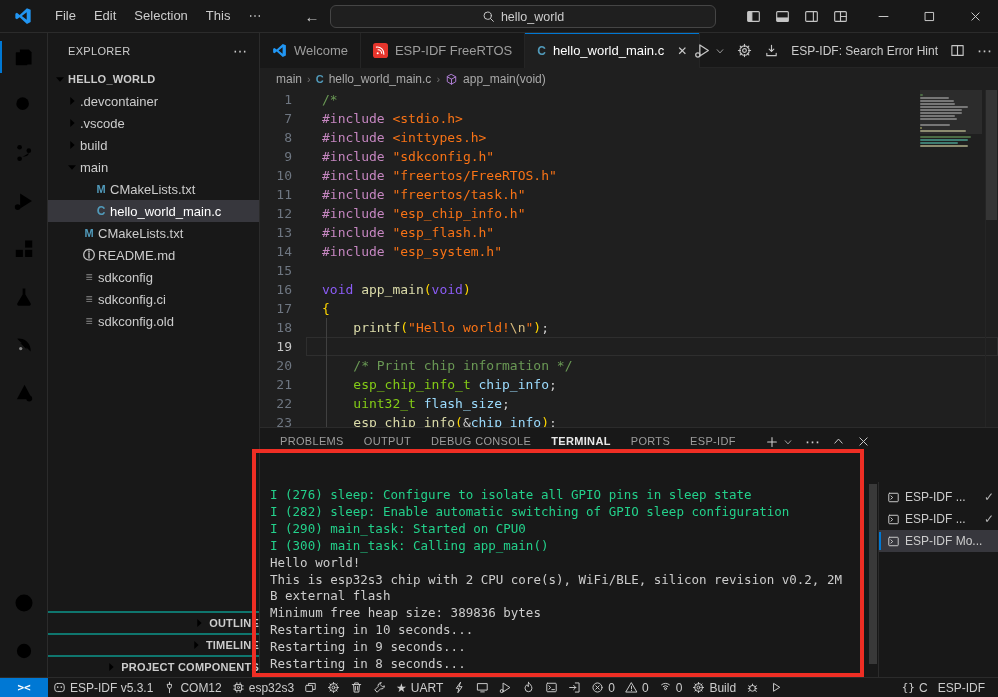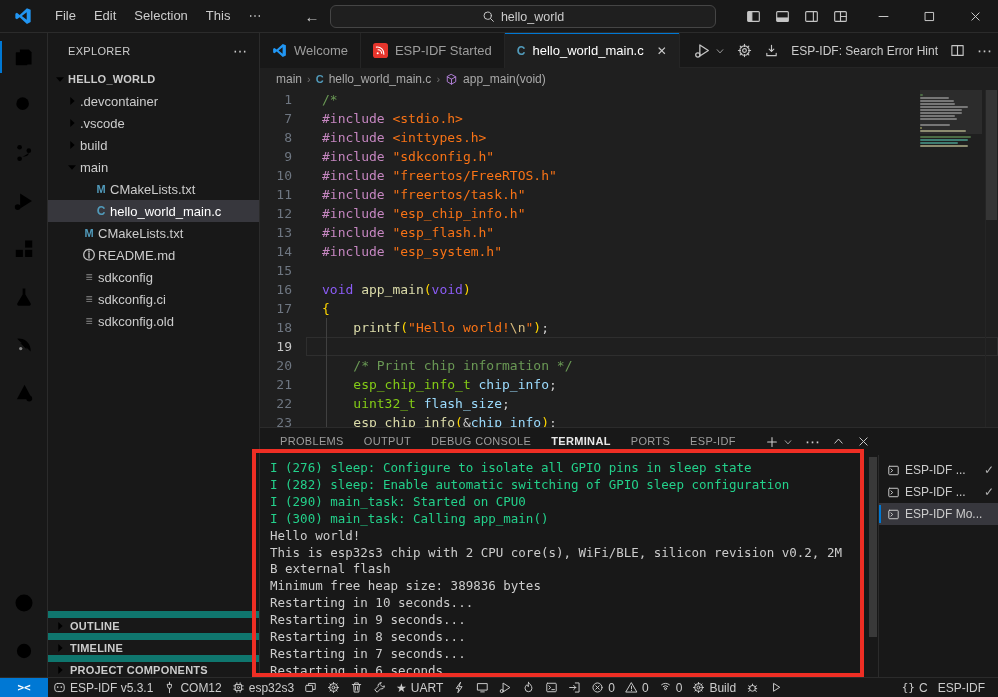--- a/index.html
+++ b/index.html
@@ -33,22 +33,22 @@
   #sidebar { width:212px; background:#181818; border-right:1px solid #2b2b2b; display:flex; flex-direction:column; font-size:13px; position:relative; }
   #sidebar-header { height:35px; display:flex; align-items:center; justify-content:space-between; padding:0 12px 0 20px; }
   #sidebar-title { font-size:11px; color:#cccccc; letter-spacing:.03em; }
   #tree { flex:0 0 auto; }
   .tree-row { height:22px; display:flex; align-items:center; color:#cccccc; cursor:default; white-space:nowrap; }
   .tree-row.selected { background:#37373d; color:#ffffff; }
   .tree-row .chev { width:16px; display:flex; justify-content:center; color:#cccccc; flex:0 0 16px; }
   .tree-row .ficon { width:18px; flex:0 0 18px; display:flex; justify-content:center; align-items:center; font-size:11px; font-weight:bold; }
   .root-row { font-weight:bold; font-size:11px; letter-spacing:.02em; color:#cccccc; }
   #sidebar-sections { position:absolute; bottom:0; left:0; right:0; }
-  .side-section { height:22px; border-top:7px solid #0f766e; display:flex; align-items:center; gap:2px; padding-left:4px;
-    font-size:11px; font-weight:bold; color:#cccccc; letter-spacing:.02em; }
+  .side-section { height:22px; border-top:2px solid #0f766e; display:flex; align-items:center; gap:2px; padding-left:4px;
+    font-size:11px; font-weight:bold; color:#cccccc; letter-spacing:.02em;justify-content:flex-end; }
 
   #editor-col { flex:1; display:flex; flex-direction:column; min-width:0; }
 
   
   #tabbar { height:35px; background:#181818; display:flex; border-bottom:1px solid #252525; position:relative; }
   .tab { height:35px; display:flex; align-items:center; gap:7px; padding:0 12px; font-size:13px; color:#9d9d9d;
     border-right:1px solid #252525; background:#181818; position:relative; }
   .tab.active { background:#1f1f1f; color:#ffffff; }
   .tab.active::before { content:""; position:absolute; left:0; right:0; top:0; height:1px; background:#0078d4; }
   .tab .close { margin-left:6px; font-size:12px; color:#cccccc; }
@@ -78,21 +78,21 @@
   #minimap-slider { position:absolute; right:16px; top:0; width:62px; height:44px; background:rgba(255,255,255,0.06); }
   #editor-scrollbar { position:absolute; right:0; top:0; width:13px; height:100%; border-left:1px solid #252525; }
   #editor-scroll-thumb { position:absolute; right:1px; top:0; width:11px; height:130px; background:rgba(121,121,121,0.25); }
 
   
   #panel { height:250px; background:#181818; border-top:1px solid #2b2b2b; display:flex; flex-direction:column; position:relative; }
   #panel-tabs { height:27px; display:flex; align-items:center; gap:4px; padding-left:12px; }
   .panel-tab { font-size:11px; letter-spacing:.03em; color:#9d9d9d; padding:0 8px; height:27px; line-height:27px; }
   .panel-tab.active { color:#e7e7e7; font-weight:bold; }
   #panel-actions { position:absolute; right:128px; top:0; height:27px; display:flex; align-items:center; gap:12px; color:#cccccc; }
-  #panel-body { flex:1; display:flex; min-height:0; }
+  #panel-body { flex:1; display:flex; min-height:0;margin-top:27px; }
   #terminal { flex:1; padding:5px 0 0 10px; font-family:"DejaVu Sans Mono", monospace; font-size:12.5px;
     line-height:16.9px; overflow:hidden; white-space:pre; }
   .term-g { color:#23d18b; }
   .term-w { color:#cccccc; }
   #term-scrollbar { width:10px; position:relative; }
   #term-thumb { position:absolute; top:2px; right:1px; width:8px; height:180px; background:rgba(121,121,121,0.35); }
   #terminal-list { width:120px; border-left:1px solid #2b2b2b; padding-top:4px; }
   .term-item { height:22px; display:flex; align-items:center; gap:5px; padding:0 4px 0 8px; font-size:12px; color:#cccccc; position:relative; white-space:nowrap; }
   .term-item.selected { background:#37373d; }
   .term-item.selected::before { content:""; position:absolute; left:0; top:2px; bottom:2px; width:2px; background:#0078d4; }
@@ -388,21 +388,21 @@
           <div class="tab">
    <span class="ic">
               <svg width="15" height="15" viewBox="0 0 16 16">
                 <rect width="16" height="16" rx="3" fill="#e7352c" stroke="none"></rect>
                 <g stroke="#fff" fill="none" stroke-width="1.2" stroke-linecap="round">
                   <path d="M5.4 7.2a4.2 4.2 0 0 1 3.9 3.8M3.6 4.4a7 7 0 0 1 8 7.6"></path>
                 </g>
                 <circle cx="5" cy="11" r="1.1" fill="#fff" stroke="none"></circle>
               </svg>
             </span>
-            <span>ESP-IDF Started</span>
+            <span>ESP-IDF FreeRTOS</span>
    </div>
           <div class="tab active">
    <span class="ic">
               <span style="color:#519aba;font-weight:bold;font-size:12px;font-family:'Liberation Sans',sans-serif;">C</span>
             </span>
             <span>hello_world_main.c</span>
    <span class="close">✕</span>
           </div>
         </div>
       <div id="editor-actions">

